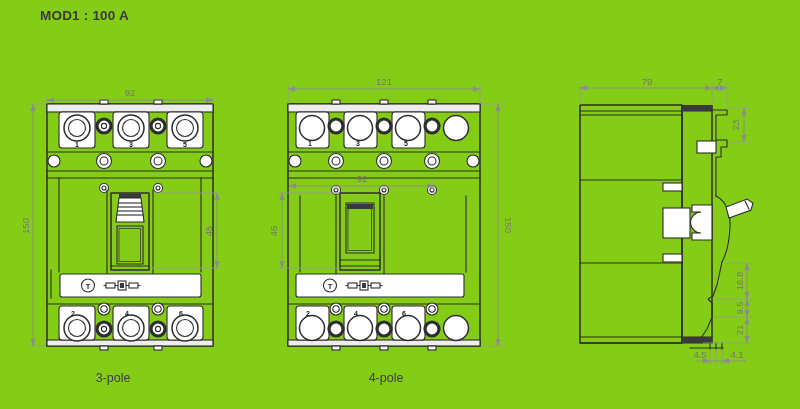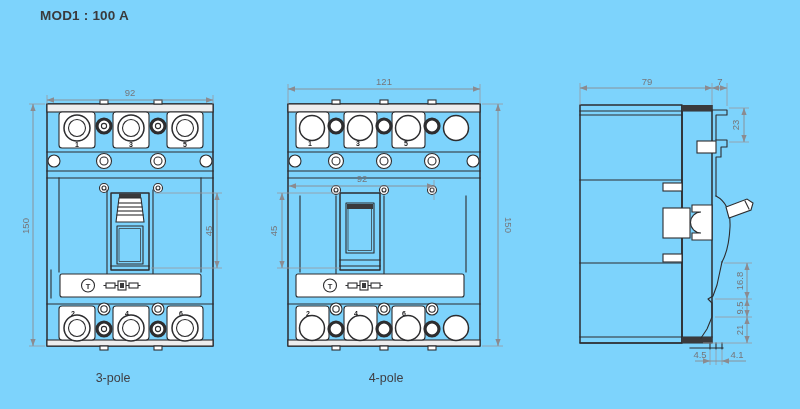--- a/index.html
+++ b/index.html
@@ -1,16 +1,16 @@
 <!DOCTYPE html>
 <html><head>
 <meta charset="utf-8">
 <style>
   html,body{margin:0;padding:0;background:#ffffff;}
-  .stage{position:relative;width:800px;height:409px;background:#7dd3fc;overflow:hidden;
+  .stage{position:relative;width:800px;height:409px;background:#84cc16;overflow:hidden;
          font-family:"Liberation Sans",sans-serif;}
   .title{position:absolute;left:40px;top:8px;font-size:13.5px;font-weight:bold;
          color:#3a3a3c;letter-spacing:.2px;}
   svg{position:absolute;left:0;top:0;}
   .ln{stroke:#2d2d2f;stroke-width:1.1;fill:none;stroke-linejoin:round;stroke-linecap:square;}
   .ln14{stroke:#2d2d2f;stroke-width:1.5;fill:none;stroke-linejoin:round;}
   .lnw{stroke:#2d2d2f;stroke-width:1.1;fill:#ffffff;}
   .lnw14{stroke:#2d2d2f;stroke-width:1.5;fill:#ffffff;}
   .ring{stroke:#2d2d2f;stroke-width:3.2;fill:#ffffff;}
   .bar{stroke:#2d2d2f;stroke-width:1.1;fill:#ededee;}

